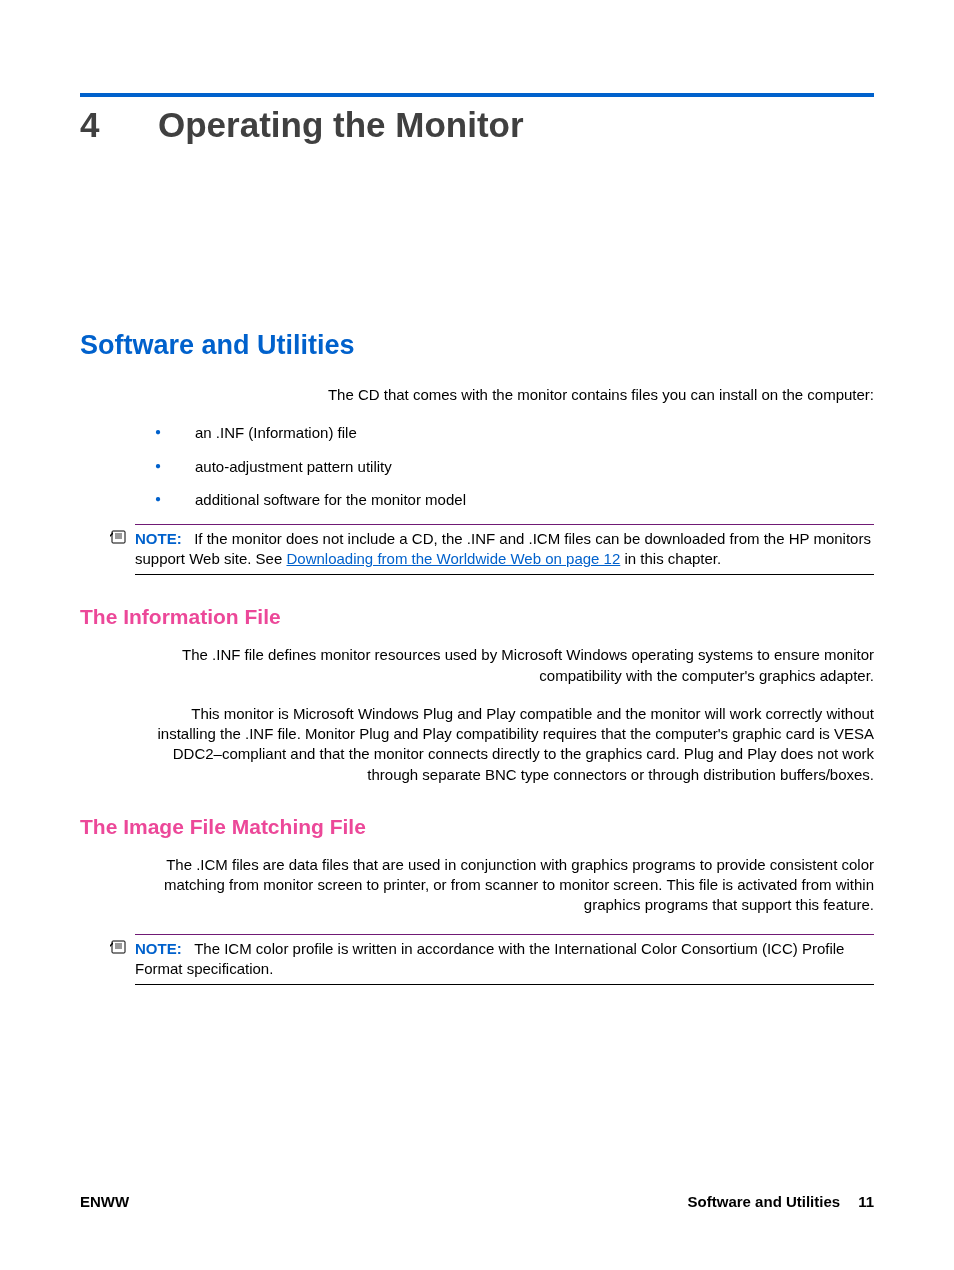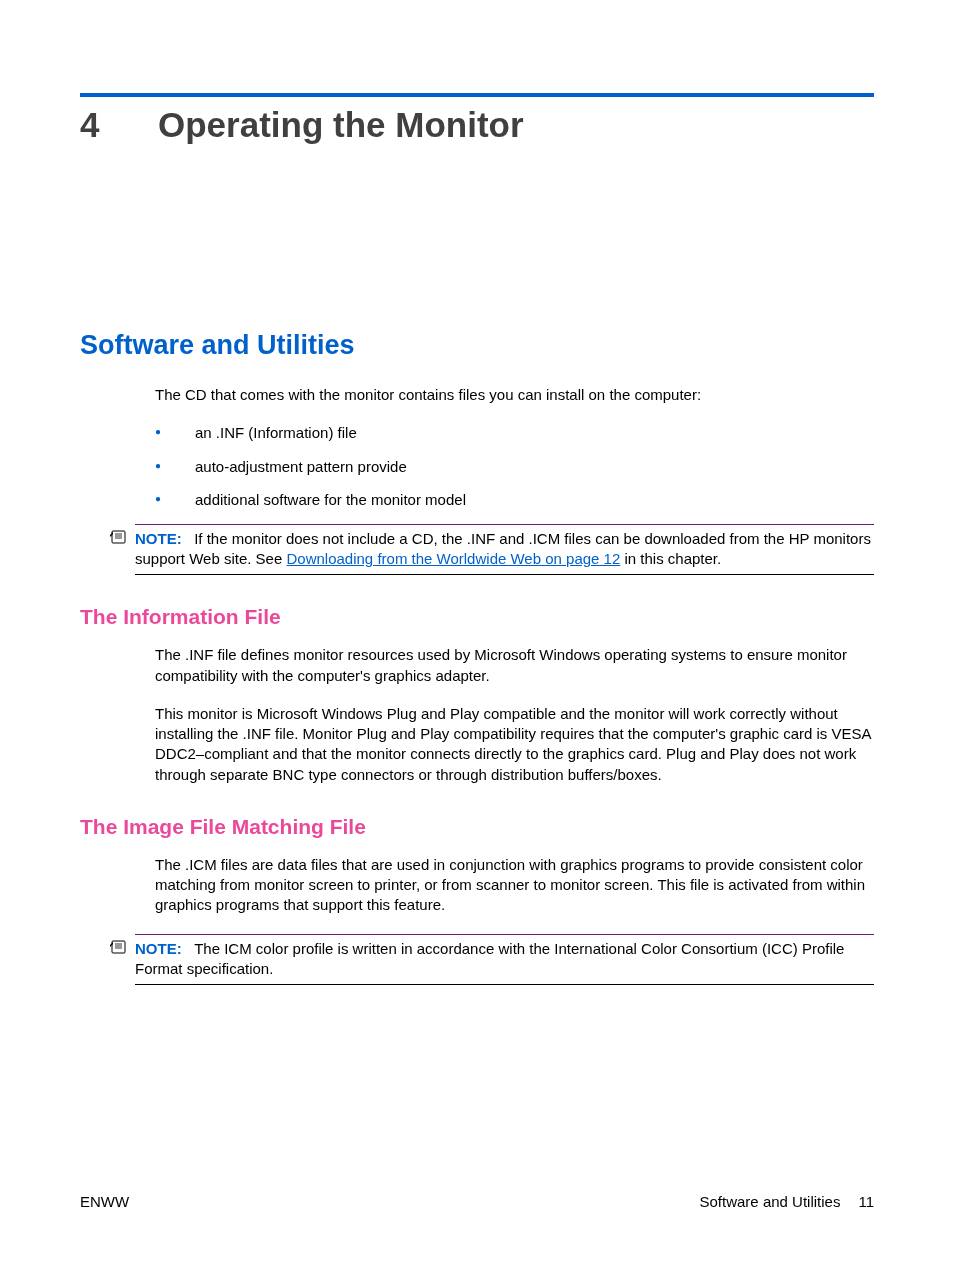--- a/index.html
+++ b/index.html
@@ -40,20 +40,21 @@
       font-size: 21px;
       font-weight: bold;
       margin-top: 30px;
       margin-bottom: 16px;
     }
     .body-text {
       font-size: 15px;
       line-height: 1.35;
       margin-left: 75px;
       margin-bottom: 18px;
+      text-align: right;
     }
     .bullet-list {
       list-style: none;
       margin-left: 75px;
       margin-bottom: 6px;
     }
     .bullet-list li {
       position: relative;
       padding-left: 40px;
       font-size: 15px;
@@ -98,41 +99,42 @@
       text-decoration: underline;
     }
     .footer {
       position: absolute;
       bottom: 60px;
       left: 80px;
       right: 80px;
       display: flex;
       justify-content: space-between;
       font-size: 15px;
+      font-weight: bold;
     }
     .footer-right {
       display: flex;
       gap: 18px;
     }
   </style>
 </head>
 <body>
 
 <div class="page">
   <hr class="chapter-rule">
   <h1 class="chapter-heading">
     <span class="chapter-number">4</span><span>Operating the Monitor</span>
   </h1>
 
   <h2 class="section-heading">Software and Utilities</h2>
   <p class="body-text">The CD that comes with the monitor contains files you can install on the computer:</p>
 
   <ul class="bullet-list">
     <li>an .INF (Information) file</li>
-    <li>auto-adjustment pattern provide</li>
+    <li>auto-adjustment pattern utility</li>
     <li>additional software for the monitor model</li>
   </ul>
 
   <div class="note-block">
     <svg class="note-icon" viewBox="0 0 20 16">
       <rect x="3" y="2" width="13" height="12" rx="1" fill="none" stroke="#000" stroke-width="1"></rect>
       <line x1="6" y1="5" x2="13" y2="5" stroke="#000" stroke-width="0.8"></line>
       <line x1="6" y1="7" x2="13" y2="7" stroke="#000" stroke-width="0.8"></line>
       <line x1="6" y1="9" x2="13" y2="9" stroke="#000" stroke-width="0.8"></line>
       <path d="M1 6 L4 3 L4 5 L1 8 Z" fill="#000"></path>

